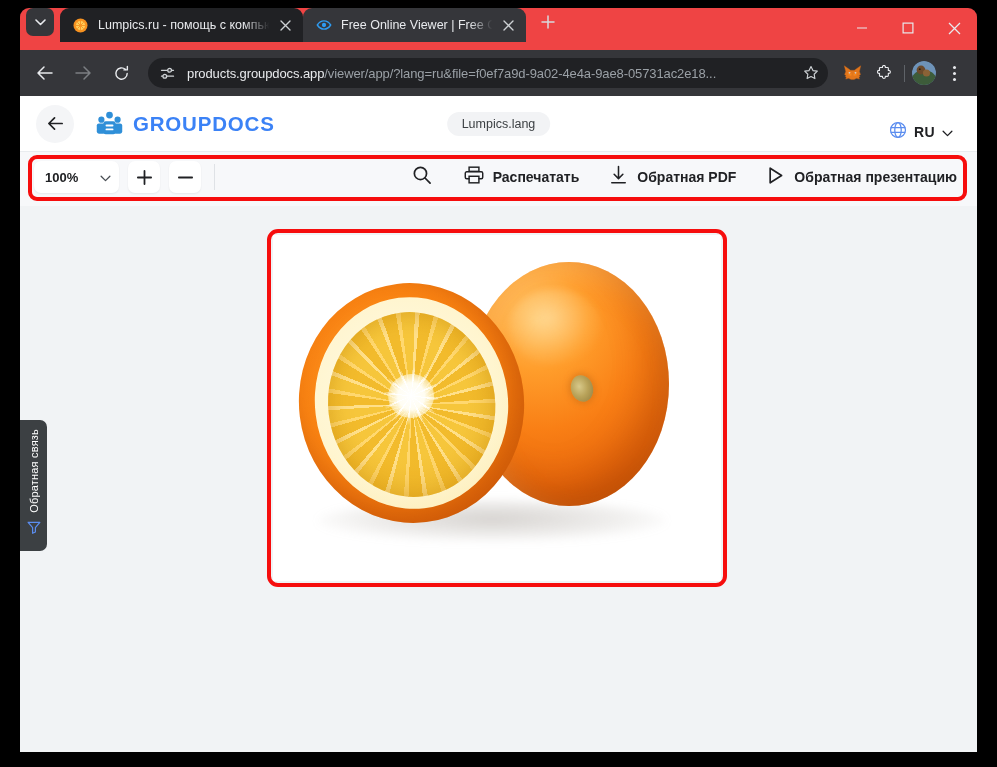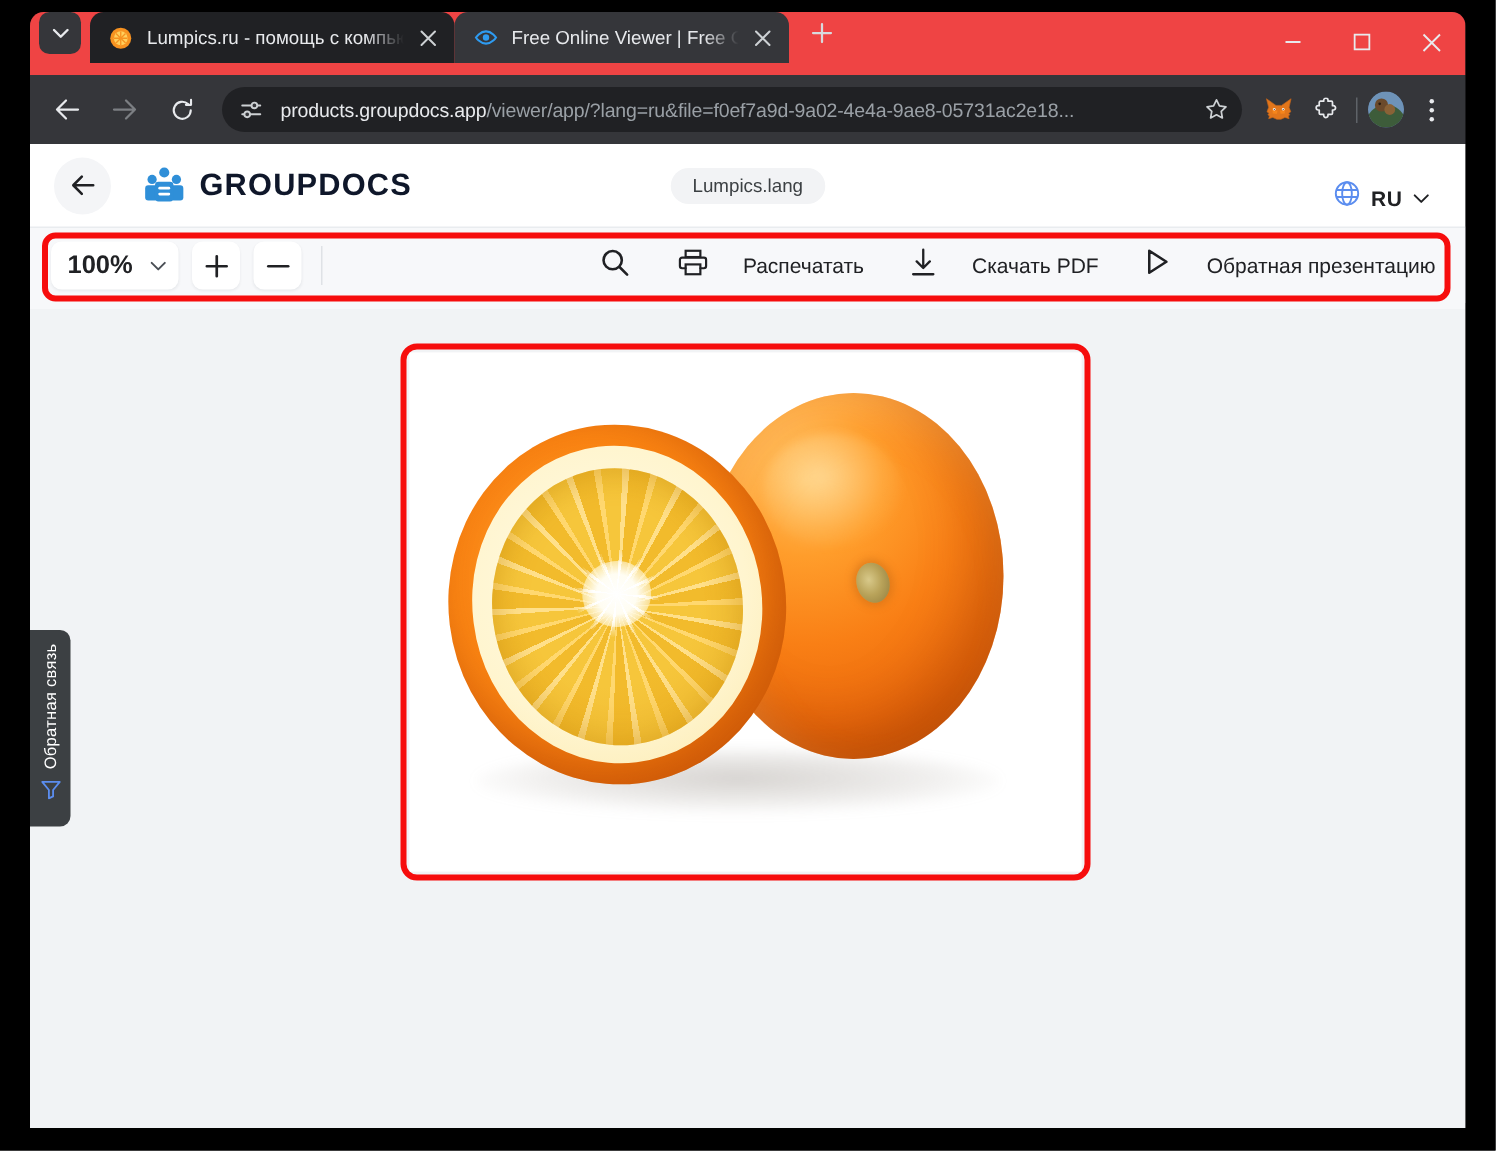--- a/index.html
+++ b/index.html
@@ -220,21 +220,21 @@
     display: flex;
     align-items: center;
     margin-left: 22px;
     flex: 0 0 auto;
   }
   .brand-mark { width: 27px; height: 27px; flex: 0 0 auto; }
   .brand-name {
     margin-left: 10px;
     font-size: 20.5px;
     font-weight: bold;
-    color: #0f172a;
+    color: #3b82f6;
     letter-spacing: 0.8px;
   }
   .file-chip {
     position: absolute;
     left: 50%;
     transform: translateX(-50%);
     background: #f2f3f5;
     border-radius: 14px;
     padding: 5px 15px;
     font-size: 12.5px;
@@ -279,21 +279,21 @@
     border-radius: 7px;
     display: flex;
     align-items: center;
     justify-content: space-between;
     padding: 0 8px 0 11px;
     gap: 7px;
     box-shadow: 0 1px 2px rgba(16,24,40,.07);
     flex: 0 0 auto;
   }
   .zoom-val {
-    font-size: 17px;
+    font-size: 13px;
     font-weight: bold;
     color: #202124;
   }
   .icon-sq {
     width: 32px; height: 32px;
     background: #ffffff;
     border-radius: 7px;
     display: flex; align-items: center; justify-content: center;
     margin-left: 9px;
     box-shadow: 0 1px 2px rgba(16,24,40,.07);
@@ -302,25 +302,26 @@
   .tool-sep {
     width: 1px; height: 26px;
     background: #dfe2e6;
     margin: 0 0 0 13px;
     flex: 0 0 auto;
   }
   .toolbar-spacer { flex: 1 1 auto; }
   .tool-btn {
     display: flex;
     align-items: center;
-    gap: 23px;
+    gap: 9px;
     padding: 6px 6px;
     margin-left: 18px;
     flex: 0 0 auto;
     white-space: nowrap;
+    font-weight: bold;
   }
   .tool-btn .lbl {
     font-size: 14px;
     color: #202124;
   }
   .tool-icon-only { margin-left: 0; padding: 6px 8px; }
 
   
   .annot {
     position: absolute;
@@ -748,21 +749,21 @@
           <span class="lbl">Распечатать</span>
         </div>
 
         <div class="tool-btn">
           <span>
             <svg width="19" height="20" viewBox="0 0 20 22">
               <path d="M10 1.6v13.2M5.2 10.2L10 15l4.8-4.8" stroke="#202124" stroke-width="1.7" fill="none" stroke-linecap="round" stroke-linejoin="round"></path>
               <path d="M2.6 19.6h14.8" stroke="#202124" stroke-width="1.7" stroke-linecap="round"></path>
             </svg>
           </span>
-          <span class="lbl">Скачать PDF</span>
+          <span class="lbl">Обратная PDF</span>
         </div>
 
         <div class="tool-btn">
           <span>
             <svg width="19" height="19" viewBox="0 0 20 20">
               <path d="M4.4 2.3l12 7.7-12 7.7z" fill="none" stroke="#202124" stroke-width="1.8" stroke-linejoin="round"></path>
             </svg>
           </span>
           <span class="lbl">Обратная презентацию</span>
         </div>

